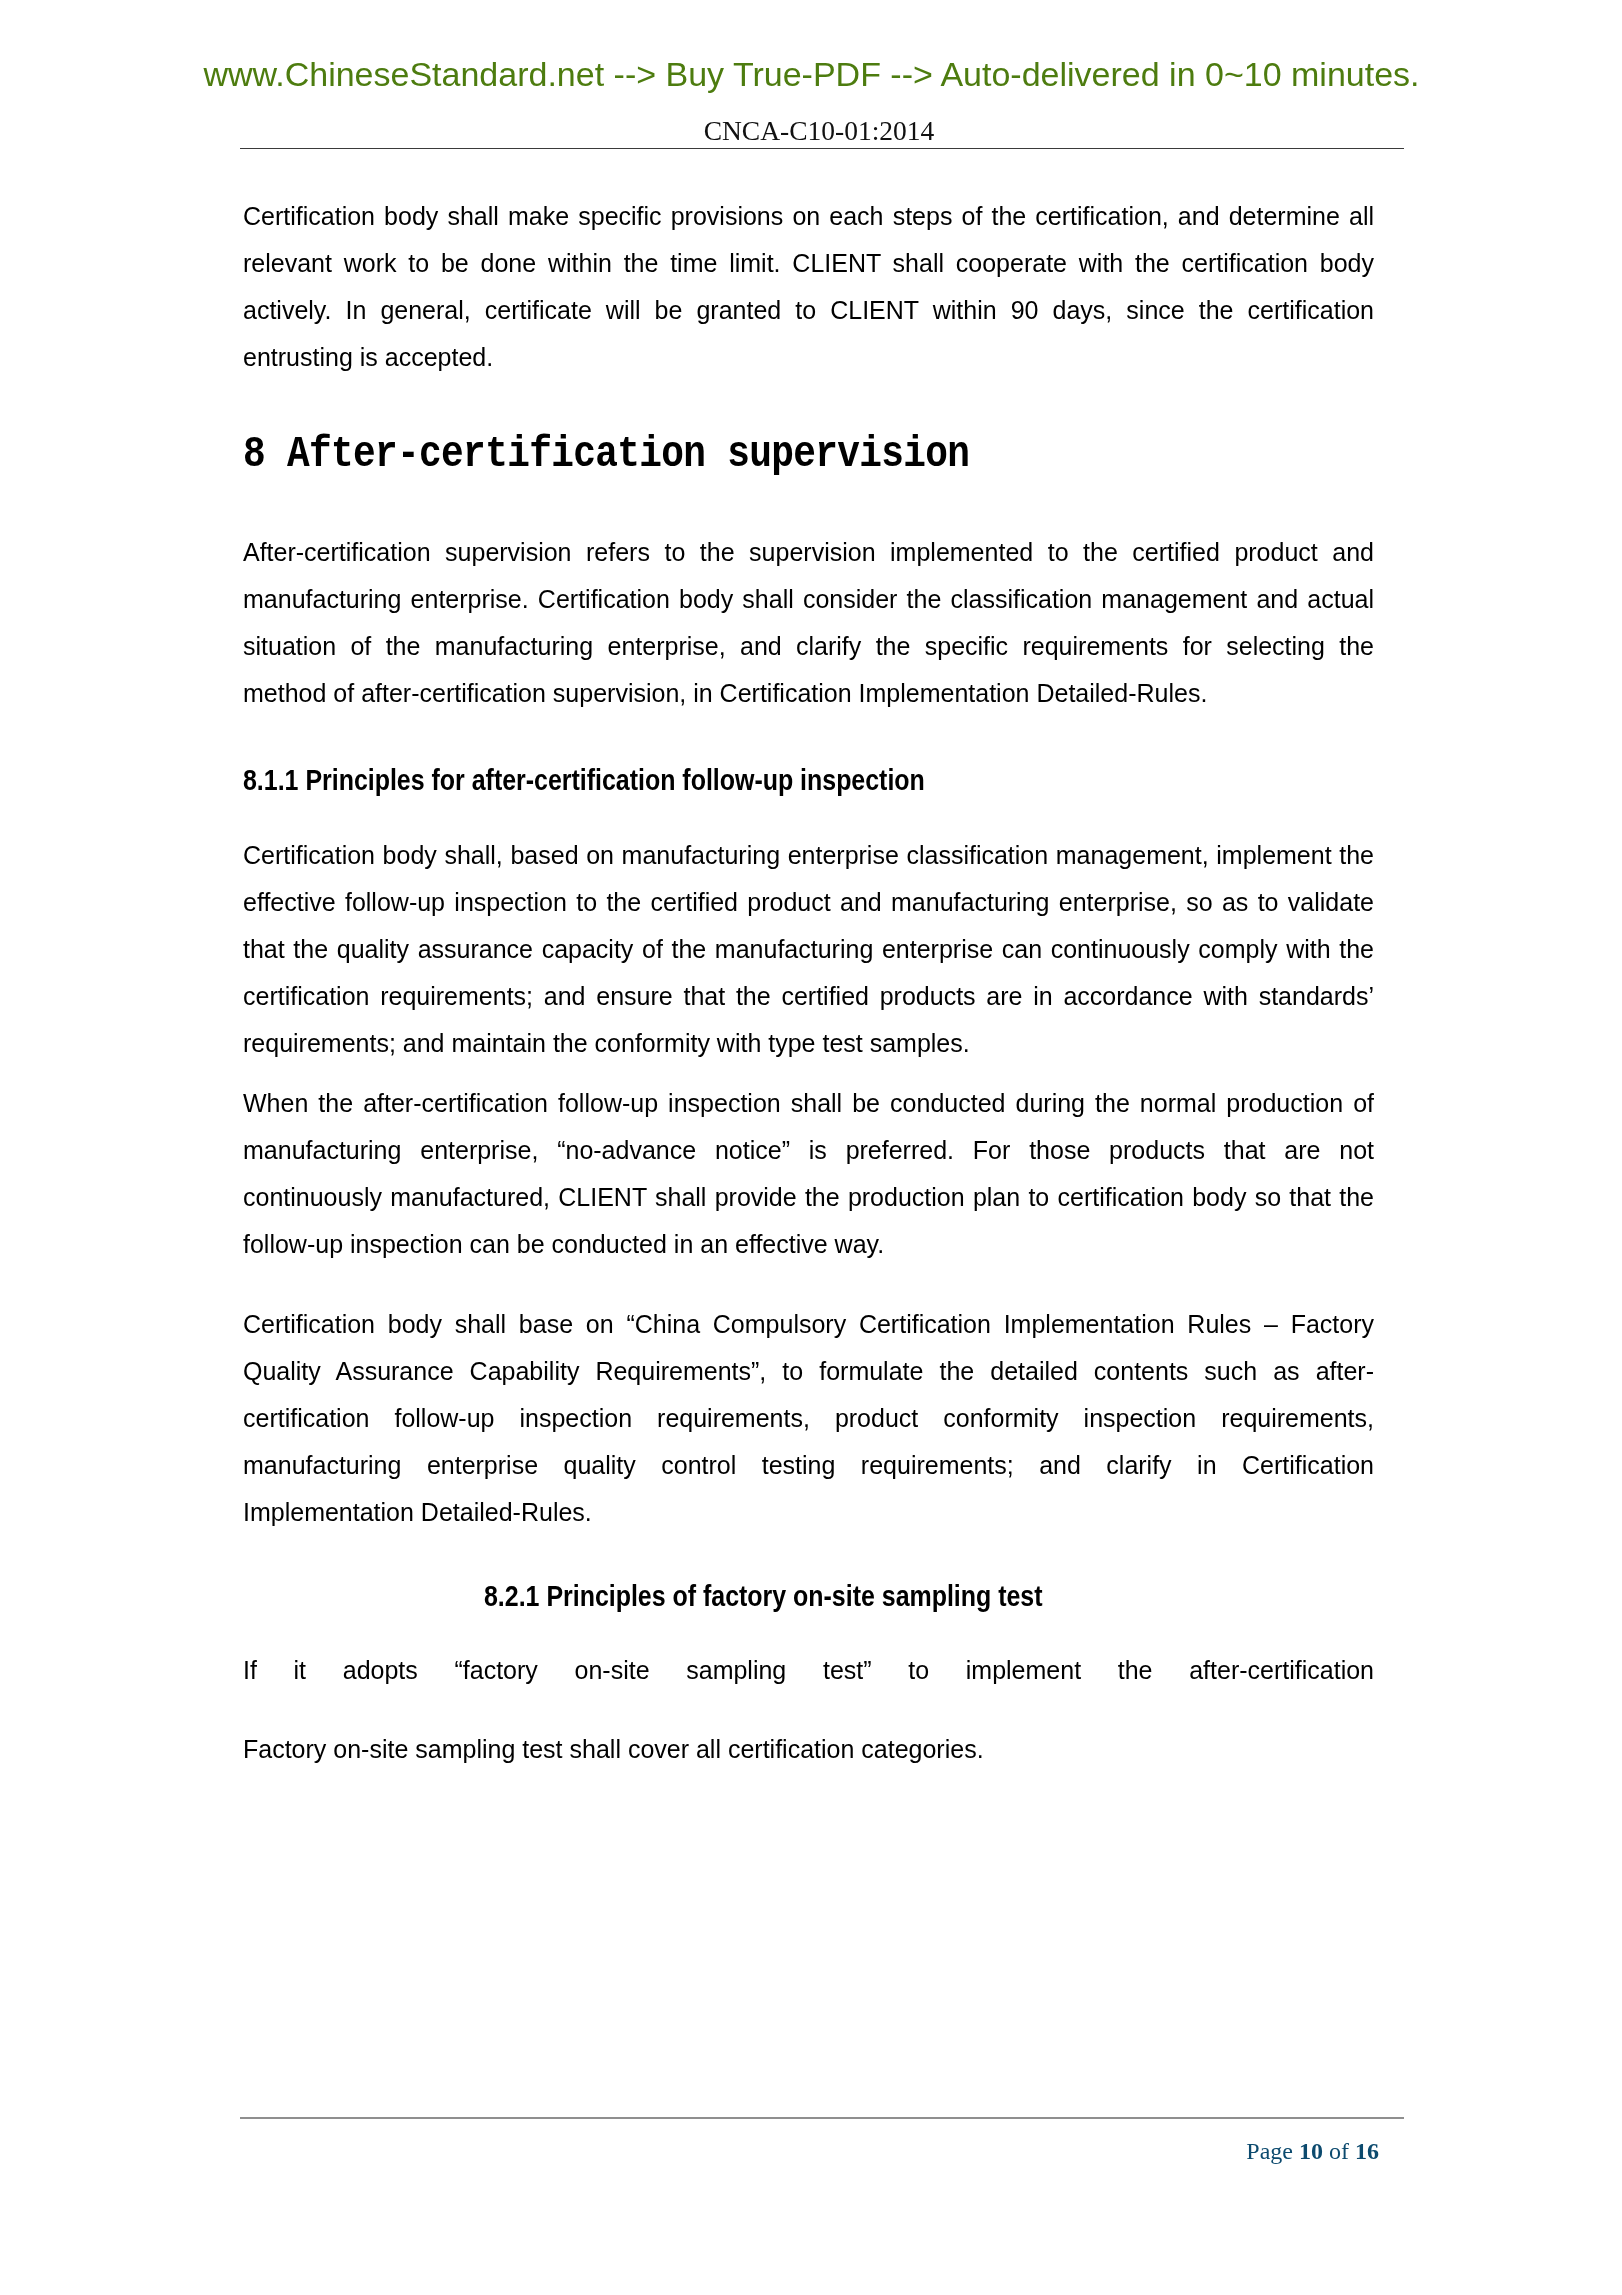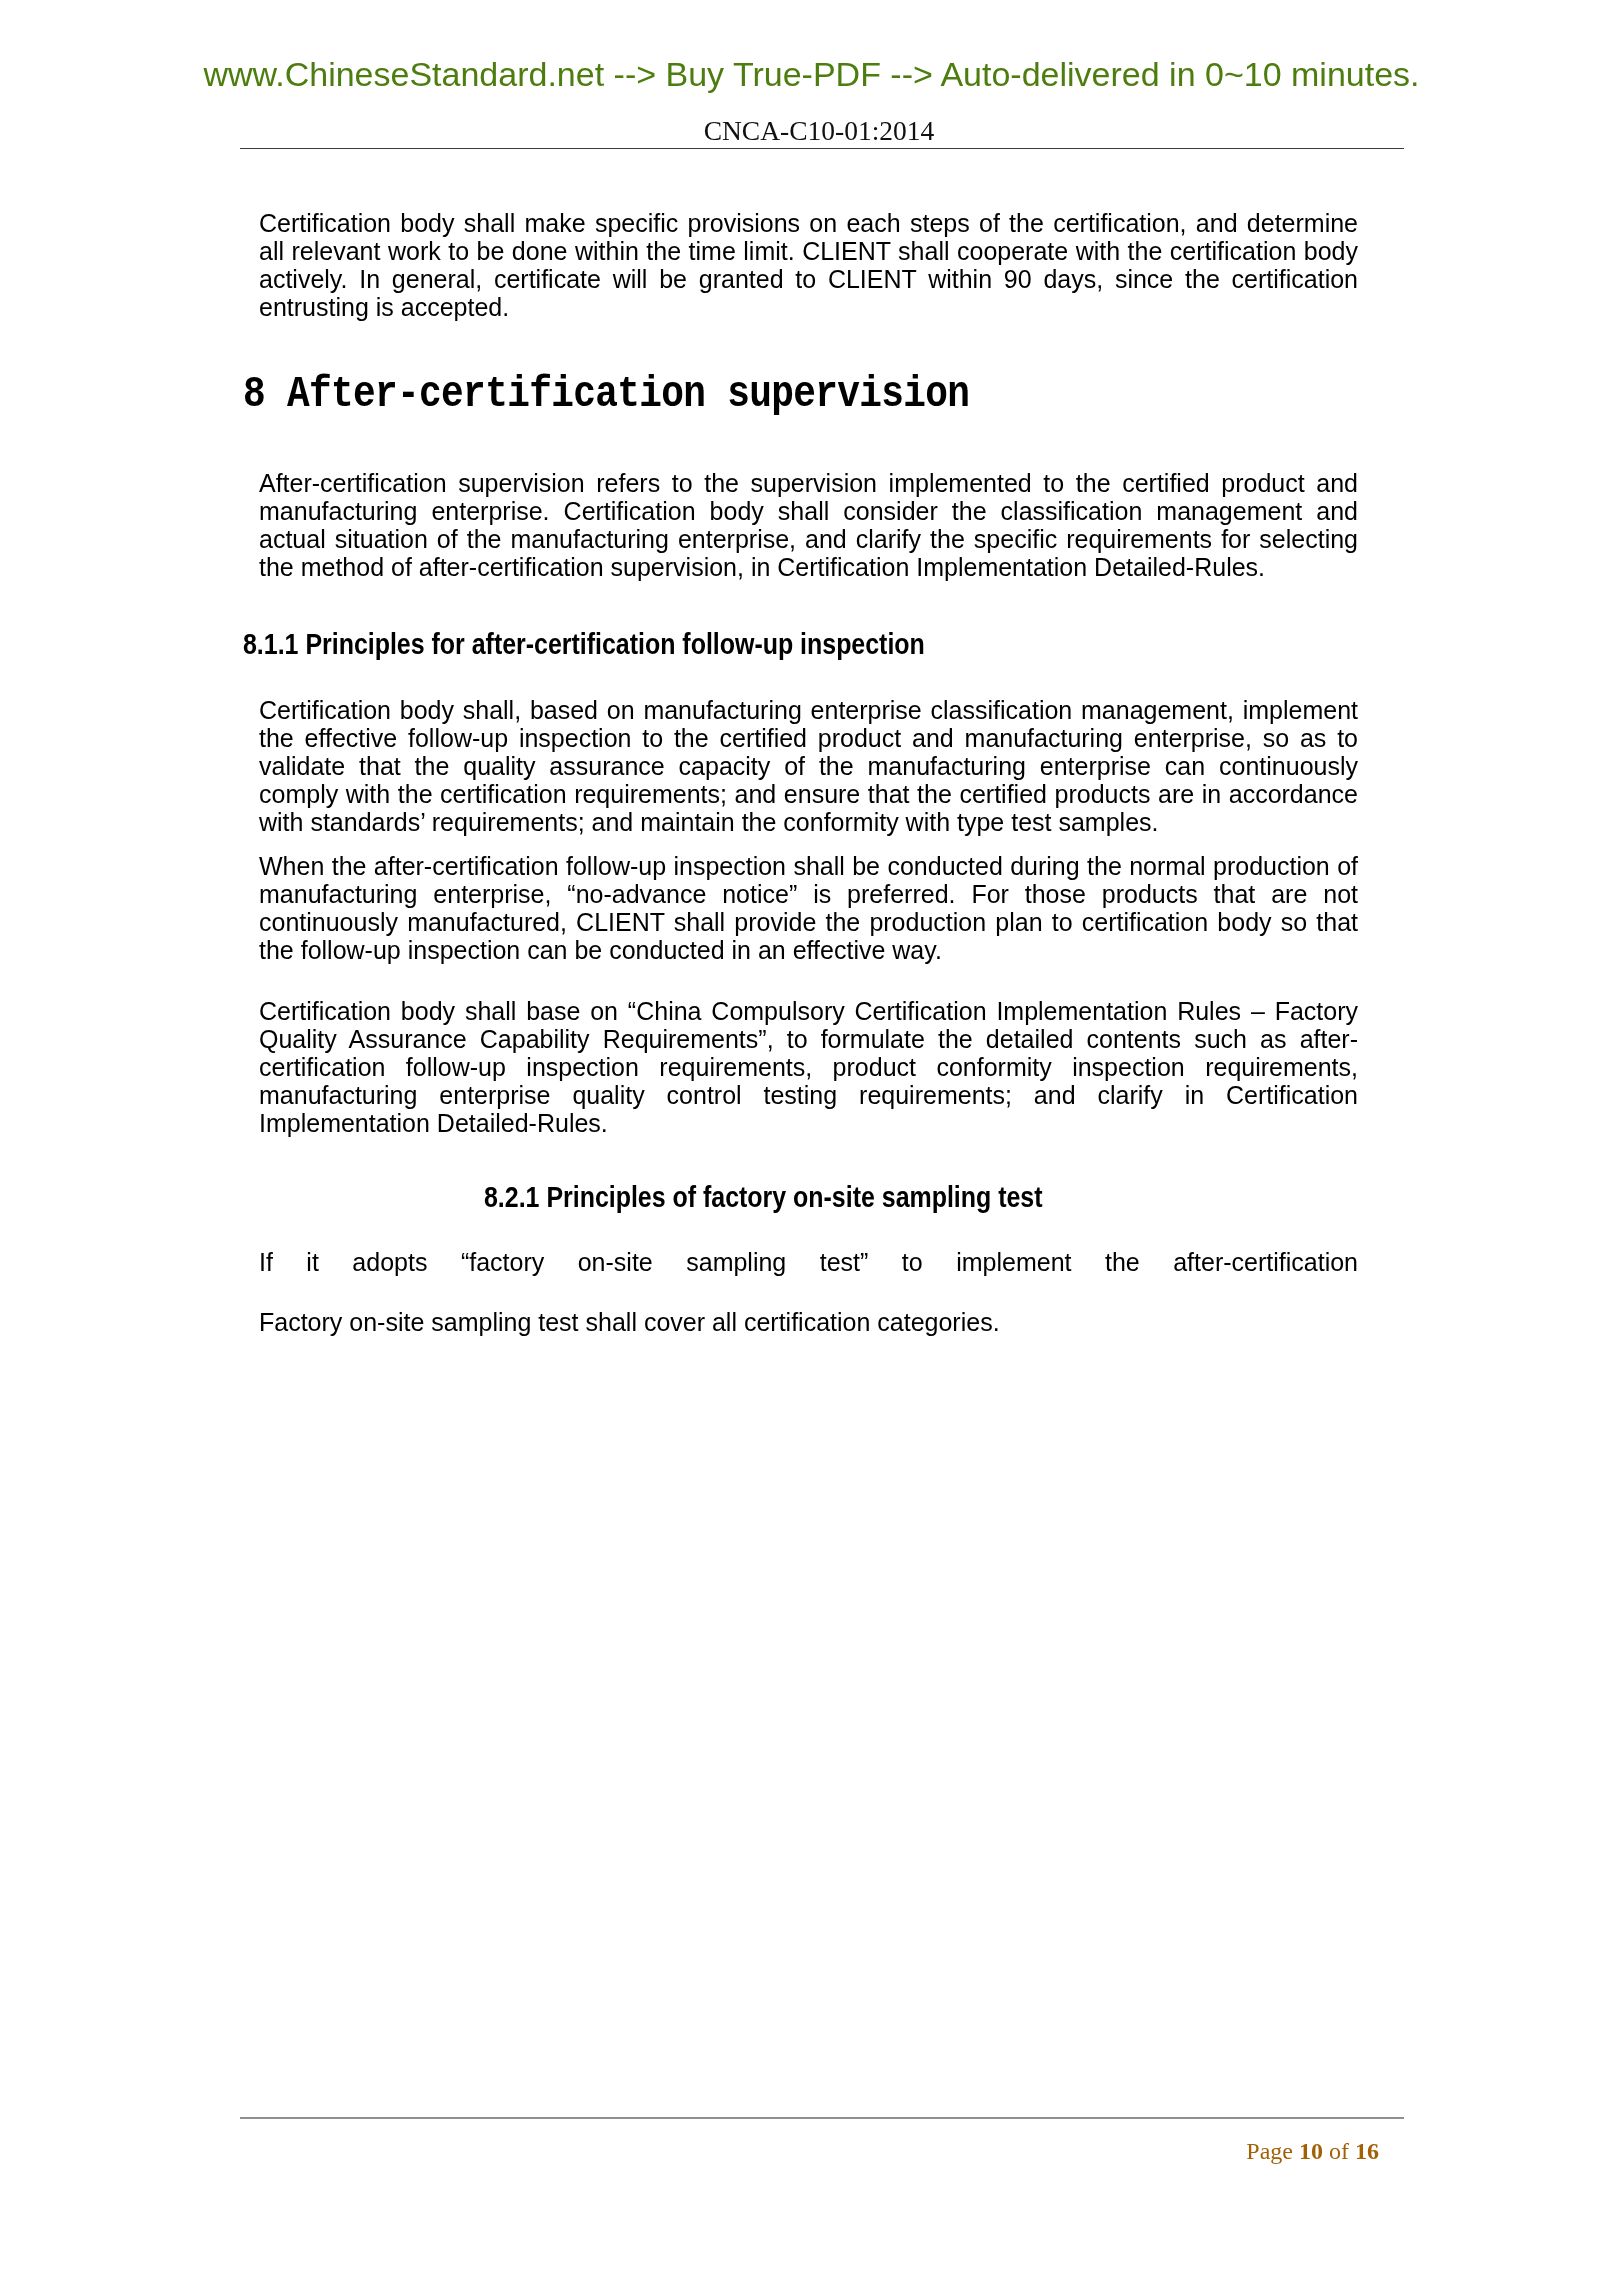--- a/index.html
+++ b/index.html
@@ -29,22 +29,22 @@
   }
   .header-rule{
     position:absolute;top:148px;left:240px;width:1164px;height:0;
     border-top:1.7px solid #3a3a3a;
   }
   
   .content{
     position:absolute;top:193px;left:243px;width:1131px;
   }
   .content p{
-    margin:16px;
-    font-size:25px;line-height:28px;
+    margin:0;
+    font-size:25px;line-height:47px;
     text-align:justify;
   }
   .content p.gap{margin-top:33px;}
   .content p.gap-sm{margin-top:13.3px;}
   .content p.gap-md{margin-top:32px;}
   .justify-last{text-align-last:justify;}
   h1.sec{
     margin:43px 0 0 0;
     font-size:45px;line-height:62px;font-weight:bold;
     letter-spacing:-0.8px;
@@ -63,21 +63,21 @@
   .mt20{margin-top:16.7px !important;}
   
   .footer-rule{
     position:absolute;top:2117px;left:240px;width:1164px;height:0;
     border-top:2.5px solid #8f8f8f;
   }
   .footer{
     position:absolute;top:2135px;right:244px;
     font-family:"Liberation Serif", serif;
     font-size:24px;line-height:33px;
-    color:#a16207;
+    color:#0c4a6e;
   }
   .footer b{font-weight:bold;}
 </style>
 </head>
 <body>
 
 <div class="page">
 
   <div class="promo">www.ChineseStandard.net --&gt; Buy True-PDF --&gt; Auto-delivered in 0~10 minutes.</div>
   <div class="doc-code">CNCA-C10-01:2014</div>

